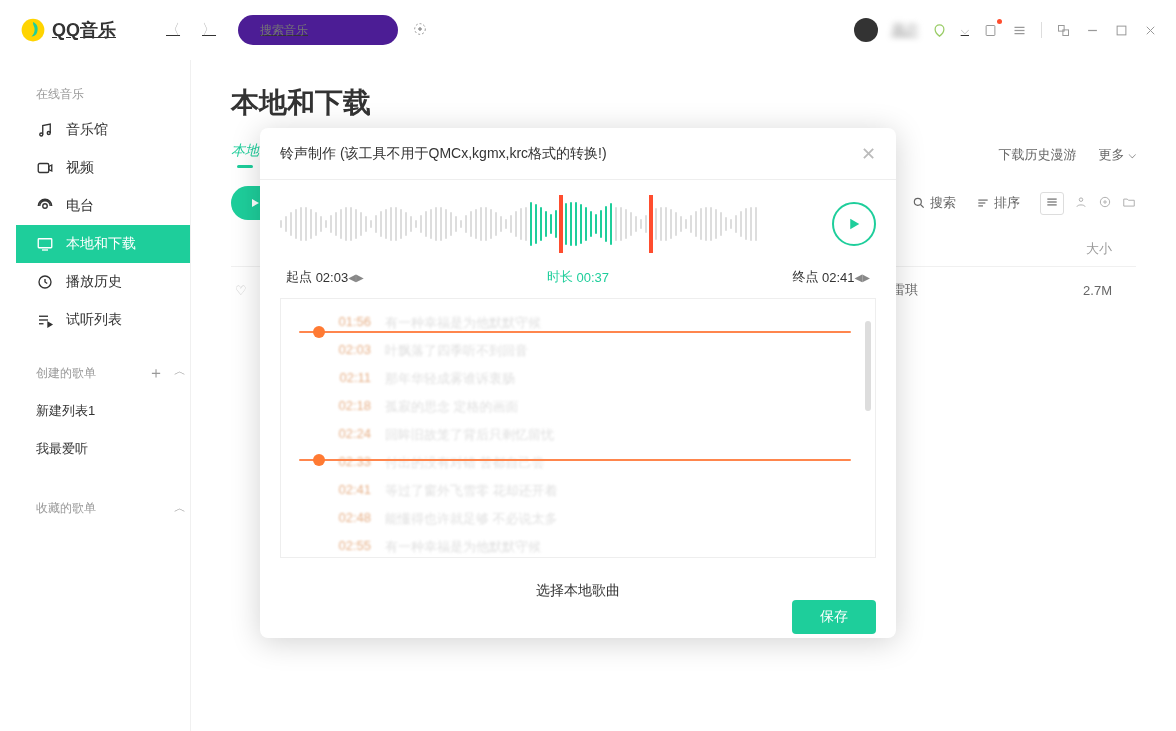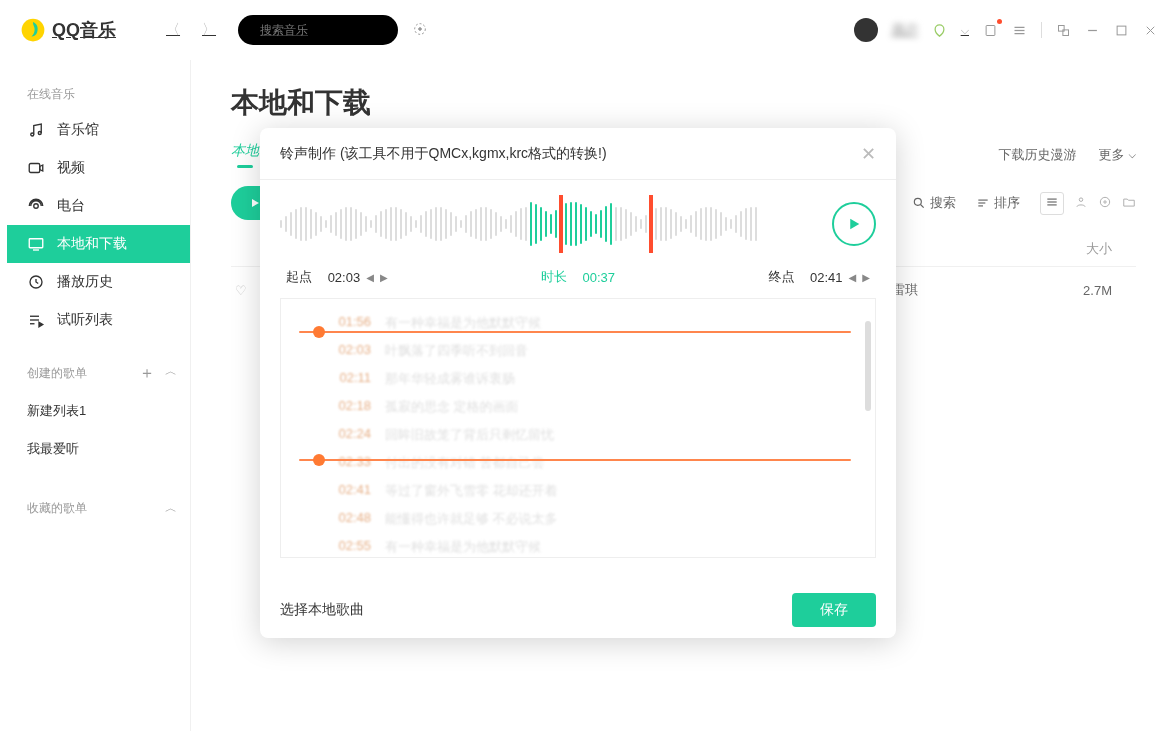--- a/index.html
+++ b/index.html
@@ -4,34 +4,34 @@
 <style>
 * { margin:0; padding:0; box-sizing:border-box; font-family:"Microsoft YaHei","PingFang SC",sans-serif; }
 body { background:#fff; color:#333; font-size:13px; overflow:hidden; width:1176px; height:731px; position:relative; }
 
 
 .topbar { height:60px; display:flex; align-items:center; padding:0 18px 0 20px;text-decoration:underline; }
 .logo { display:flex; align-items:center; gap:6px; font-weight:600; font-size:18px; color:#333; }
 .logo svg { width:26px; height:26px; }
 .nav-arrows { display:flex; gap:22px; margin-left:50px; color:#bbb; }
 .nav-arrow { cursor:pointer; font-size:14px; }
-.search-box { display:flex; align-items:center; gap:8px; margin-left:22px; background:#000000; border-radius:16px; height:30px; padding:0 14px; width:160px; }
+.search-box { display:flex; align-items:center; gap:8px; margin-left:22px; background:#4c1d95; border-radius:16px; height:30px; padding:0 14px; width:160px; }
 .search-box svg { width:13px; height:13px; color:#aaa; }
 .search-box input { border:none; background:transparent; outline:none; font-size:12px; color:#888; flex:1; }
 .listen-id { margin-left:14px; color:#999; }
 .listen-id svg{width:16px;height:16px;}
 .top-right { margin-left:auto; display:flex; align-items:center; gap:14px; color:#999; }
 .avatar { width:24px; height:24px; border-radius:50%; background:#333; }
 .blur-name { filter:blur(3px); color:#888; }
 .tr-sep { width:1px; height:16px; background:#ddd; }
 .tr-ic { cursor:pointer; display:flex; }
 .tr-ic svg{width:15px;height:15px;}
 
 
-.sidebar { position:absolute; top:60px; left:7px; bottom:0; width:190px; padding:18px 0; overflow:hidden; }
+.sidebar { position:absolute; top:60px; left:16px; bottom:0; width:190px; padding:18px 0; overflow:hidden; }
 .sb-section { font-size:12px; color:#999; padding:8px 20px; }
 .sb-item { display:flex; align-items:center; gap:12px; height:38px; padding:0 20px; color:#333; cursor:pointer; font-size:14px; }
 .sb-item.active { background:#1ece9b; color:#fff; }
 .sb-item svg { width:18px; height:18px; flex:none; }
 .sb-create { display:flex; align-items:center; justify-content:space-between; padding:8px 20px; color:#999; font-size:12px; }
 .sb-create .icons { display:flex; gap:10px; }
 .sb-plain { padding:10px 20px; font-size:13px; color:#333; cursor:pointer; }
 
 
 .main { position:absolute; top:60px; left:190px; right:0; bottom:0; padding:24px 40px 0 40px; background:#fff; border-left:1px solid #f0f0f0;}
@@ -61,33 +61,33 @@
 .modal-title{font-size:14px;color:#333;}
 .modal-close{margin-left:auto;color:#bbb;cursor:pointer;font-size:18px;}
 .wave-area{height:88px;position:relative;display:flex;align-items:center;padding:0 20px;}
 .wave{flex:1;height:50px;display:flex;align-items:center;gap:3px;position:relative;}
 .wave .bar{width:2px;background:#ddd;border-radius:1px;}
 .wave .bar.sel{background:#1ece9b;}
 .wave .marker{position:absolute;top:-4px;bottom:-4px;width:4px;background:#ff4d2e;}
 .big-play{width:44px;height:44px;border:2px solid #1ece9b;border-radius:50%;display:flex;align-items:center;justify-content:center;margin-left:16px;cursor:pointer;}
 .big-play svg{width:18px;height:18px;fill:#1ece9b;}
 .time-row{display:flex;justify-content:space-between;padding:0 26px 12px;font-size:13px;}
-.time-item{display:flex;align-items:center;gap:6px;color:#333;}
+.time-item{display:flex;align-items:center;color:#333;}
 .time-item .val{font-weight:500;}
 .time-item.mid{color:#1ece9b;}
 .arrow-btn{font-size:10px;color:#888;cursor:pointer;}
 .lyrics-box{margin:0 20px;border:1px solid #eee;height:260px;overflow:hidden;position:relative;padding:10px 0;}
 .lyrics-inner{position:relative;}
 .lyric-line{display:flex;gap:14px;padding:5px 48px;font-size:13px;color:#e0e0e0;filter:blur(1.2px);}
 .lyric-line .ts{width:42px;text-align:right;color:#e6b088;}
 .slider-track{position:absolute;left:18px;right:24px;height:2px;background:#ff864d;border-radius:1px;}
 .slider-thumb{position:absolute;width:12px;height:12px;background:#ff7a33;border-radius:50%;left:14px;top:-5px;}
 .scrollbar{position:absolute;right:4px;top:22px;width:6px;height:90px;background:#ddd;border-radius:3px;}
 .track1{top:32px;} .track2{top:160px;}
-.modal-foot{margin-top:auto;height:56px;display:flex;align-items:center;padding:0 20px;}
+.modal-foot{margin-top:auto;height:56px;display:flex;align-items:center;padding:0 20px;flex-direction:column;}
 .pick-local{font-size:14px;color:#333;cursor:pointer;}
 .save-btn{margin-left:auto;background:#1ece9b;color:#fff;border:none;border-radius:4px;height:34px;padding:0 28px;font-size:14px;cursor:pointer;}
 </style>
 </head>
 <body>
 
 <div class="topbar">
   <div class="logo">
     <svg viewBox="0 0 32 32">
         <circle cx="16" cy="16" r="14" fill="#ffd400"></circle>

